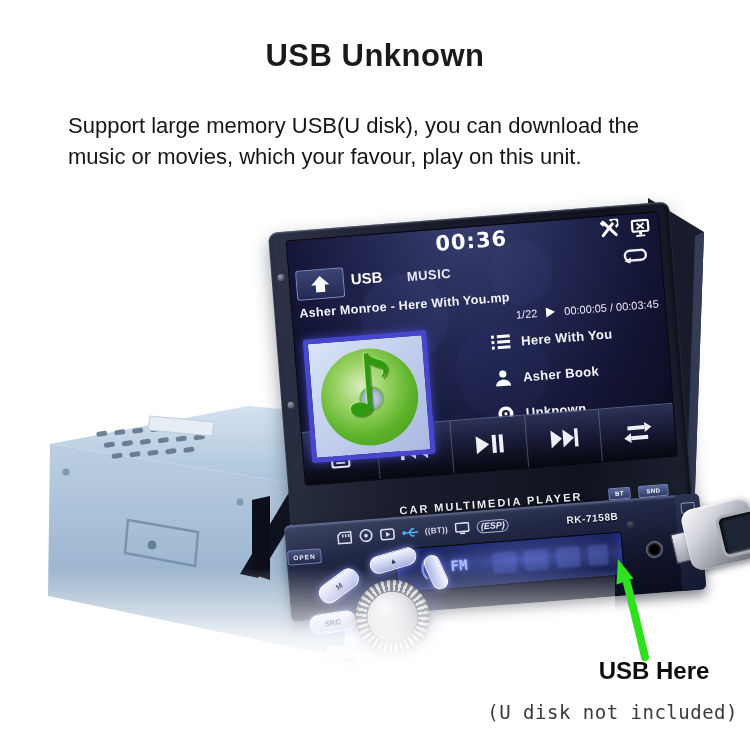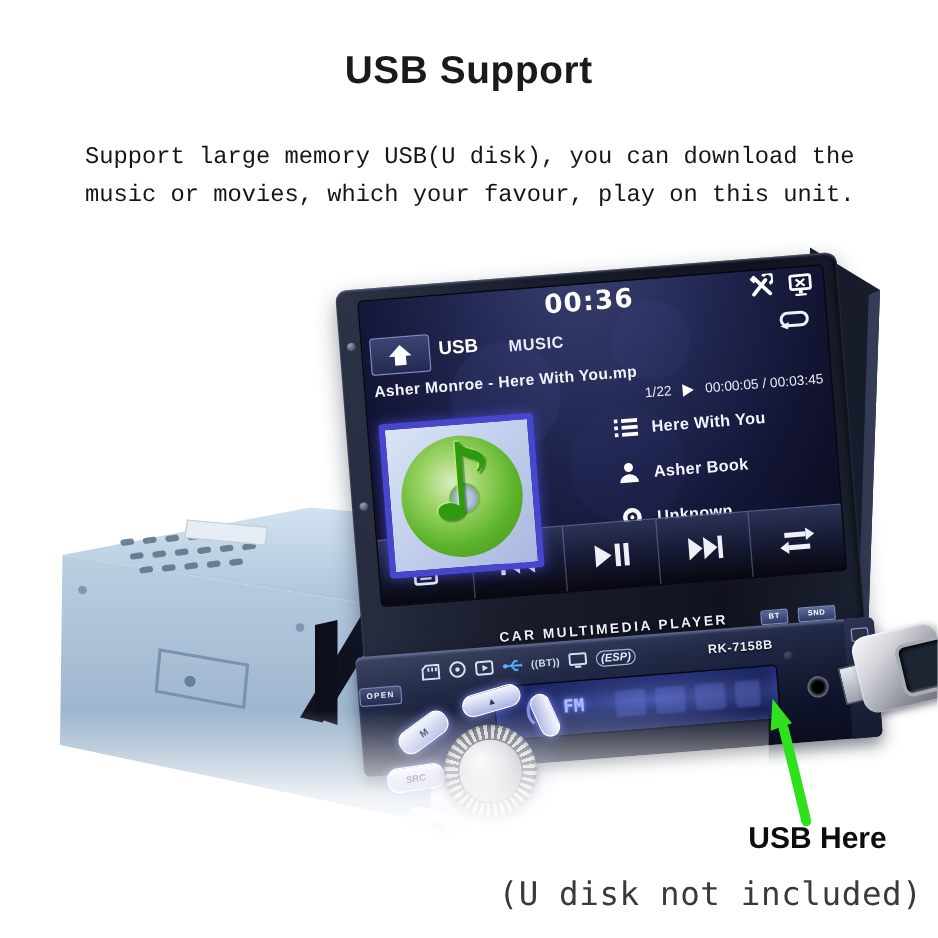--- a/index.html
+++ b/index.html
@@ -3,21 +3,21 @@
 <meta charset="utf-8">
 <style>
   html,body{margin:0;padding:0;background:#fff;}
   body{width:750px;height:750px;position:relative;overflow:hidden;
        font-family:"Liberation Sans",sans-serif;color:#141414;}
   .abs{position:absolute;}
 
   
   .page-title{left:0;right:0;top:38px;text-align:center;font-size:31px;font-weight:bold;
               color:#1a1a1a;letter-spacing:.5px;}
-  .page-desc{left:68px;top:110px;width:628px;font-size:19px;line-height:31px;color:#161616;font-family:Liberation Mono, monospace;}
+  .page-desc{left:68px;top:110px;width:628px;font-size:22px;line-height:31px;color:#161616;}
 
   
   .screen-group{left:268px;top:233px;width:402px;height:300px;
                 transform:rotate(-4.5deg);transform-origin:0 0;z-index:4;}
   .bezel{position:absolute;inset:0;border-radius:9px;
          background:linear-gradient(100deg,#2e3448 0%,#191d2c 35%,#10131f 75%,#1c2130 100%);
          box-shadow:0 8px 18px rgba(20,30,50,.45), inset 0 1px 2px rgba(160,175,210,.5),
                     inset -2px -2px 6px rgba(0,0,0,.8);}
   .screw{position:absolute;width:7px;height:7px;border-radius:50%;
          background:radial-gradient(circle at 35% 30%,#9aa2b5,#4a5065 70%,#20242f);}
@@ -111,32 +111,32 @@
   .usb-body{position:absolute;left:16px;top:0;width:70px;height:62px;border-radius:12px;
         background:linear-gradient(140deg,#fafafa 0%,#d4d6dc 30%,#8d9098 70%,#686b73 100%);
         box-shadow:2px 3px 6px rgba(30,35,50,.5), inset 0 1px 2px #fff;}
   .usb-hole{position:absolute;left:33px;top:13px;width:36px;height:37px;border-radius:8px;
         background:#1d2432;box-shadow:inset 2px 2px 3px rgba(0,0,0,.8), inset -1px -1px 2px rgba(255,255,255,.35);
         border:3px solid #a9acb4;}
 
   
   .usb-port-label{left:576px;top:657px;width:156px;text-align:center;font-size:24px;
         font-weight:bold;color:#0d0d0d;z-index:8;}
-  .disclaimer{right:12px;top:701px;font-size:26px;color:#3a3a3a;letter-spacing:.5px;
+  .disclaimer{right:12px;top:701px;font-size:19px;color:#3a3a3a;letter-spacing:.5px;
         font-family:"DejaVu Sans Mono",monospace;z-index:8;text-align:center;}
   .fade{left:0;top:568px;width:615px;height:125px;z-index:6;pointer-events:none;
         background:linear-gradient(to bottom,rgba(255,255,255,0) 0%,rgba(255,255,255,.85) 55%,#fff 85%);}
   .fade2{left:0;top:640px;width:750px;height:60px;z-index:6;pointer-events:none;
         background:linear-gradient(to bottom,rgba(255,255,255,0),#fff 70%);}
   svg{display:block;}
 </style>
 </head>
 <body>
 
-<div class="abs page-title">USB Support</div>
+<div class="abs page-title">USB Unknown</div>
 <div class="abs page-desc">Support large memory USB(U disk), you can download the music or movies, which your favour, play on this unit.</div>
 
 <svg class="abs" style="left:0;top:0;z-index:1;" width="750" height="750" viewBox="0 0 750 750">
   <defs>
     <linearGradient id="gTop" x1="0" y1="0" x2="0" y2="1">
       <stop offset="0" stop-color="#d3e2f0"></stop>
         <stop offset="1" stop-color="#a6c0d8"></stop>
     </linearGradient>
     <linearGradient id="gSide" x1="0" y1="0" x2="0" y2="1">
       <stop offset="0" stop-color="#bccfe2"></stop>

